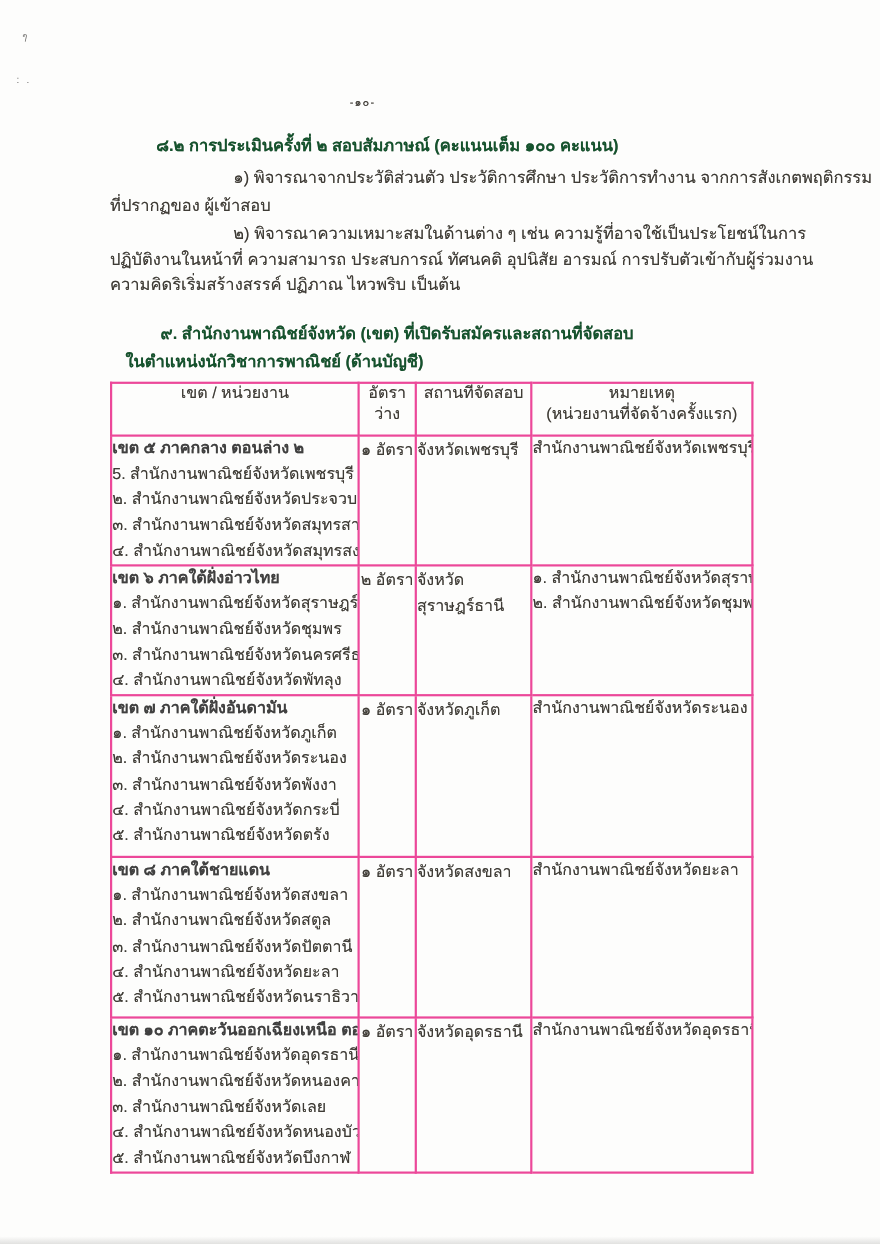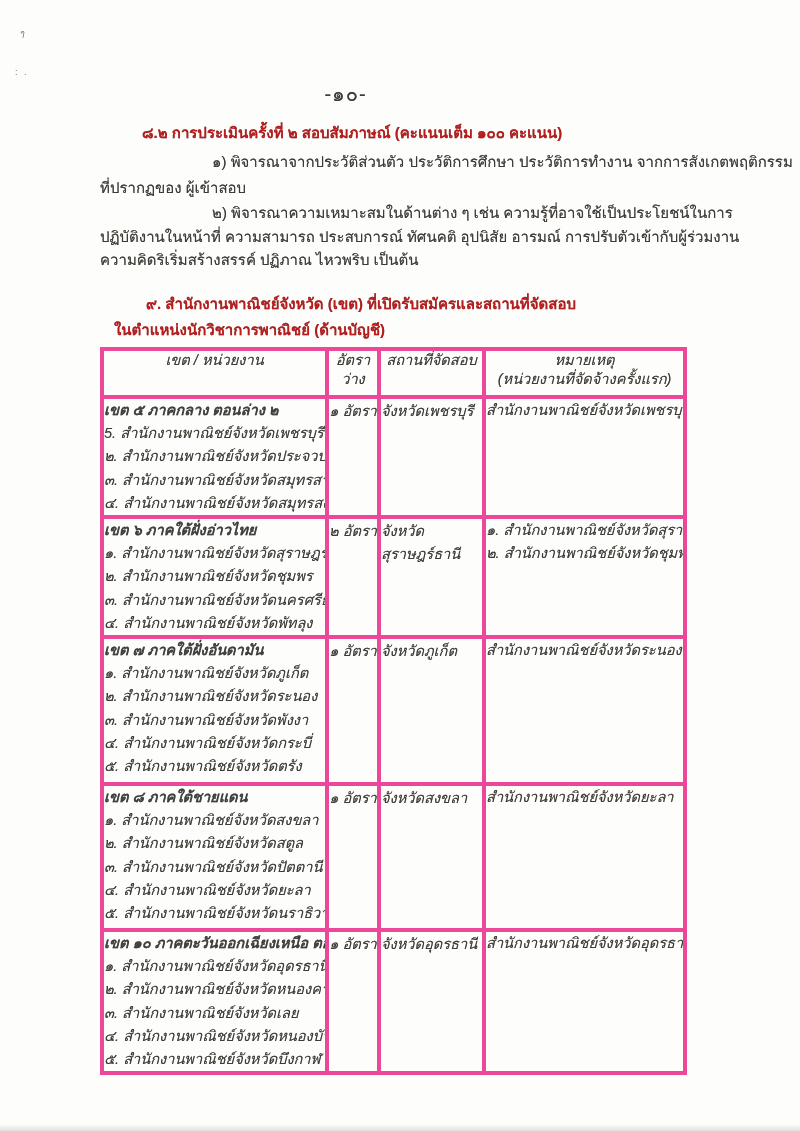--- a/index.html
+++ b/index.html
@@ -11,47 +11,46 @@
     color:#3e3b35;
     overflow:hidden;
   }
   .line {
     position:absolute;
     white-space:nowrap;
     font-size:15px;
     line-height:20px;
     text-shadow:0 0 .5px rgba(62,59,53,.55);
   }
-  .bold { font-weight:bold; color:#b91c1c; }
-  #page-number { left:16px; width:659px; text-align:center; top:84px; font-size:20px; letter-spacing:1px; }
+  .bold { font-weight:bold; color:#14532d; }
+  #page-number { left:0; width:659px; text-align:center; top:84px; font-size:10px; letter-spacing:1px; }
 
   
   .speck { position:absolute; color:#6f6e6c; font-size:9px; line-height:9px; }
   #speck-1 { left:20px; top:29px; transform:rotate(12deg); }
   #speck-2 { left:15px; top:68px; letter-spacing:2px; }
   #edge-shadow {
     position:absolute; left:0; bottom:0; width:800px; height:7px;
     background:linear-gradient(to bottom, rgba(255,255,255,0), rgba(190,190,188,.45));
   }
 
   
   #exam-table {
     position:absolute; left:100px; top:347px;
     width:583px;
     border-collapse:collapse; table-layout:fixed;
   }
   #exam-table td, #exam-table th {
-    border:4px solid #ec4899;
+    border:2px solid #ec4899;
     vertical-align:top;
     font-weight:normal;
     font-size:14.6px;
     padding:0;
     overflow:hidden;
     text-shadow:0 0 .5px rgba(62,59,53,.5);
-    font-style:italic;
   }
   #exam-table { border:1.5px solid #514e48; }
   tr.hdr { height:48px; }
   tr.hdr th { text-align:center; vertical-align:middle; line-height:19px; }
   tr.r0 { height:113px; }
   tr.r1 { height:117px; }
   tr.r2 { height:147px; }
   tr.r3 { height:146px; }
   tr.r4 { height:134px; }
   .cell-zone   { padding:4px 4px 0 7px; }

